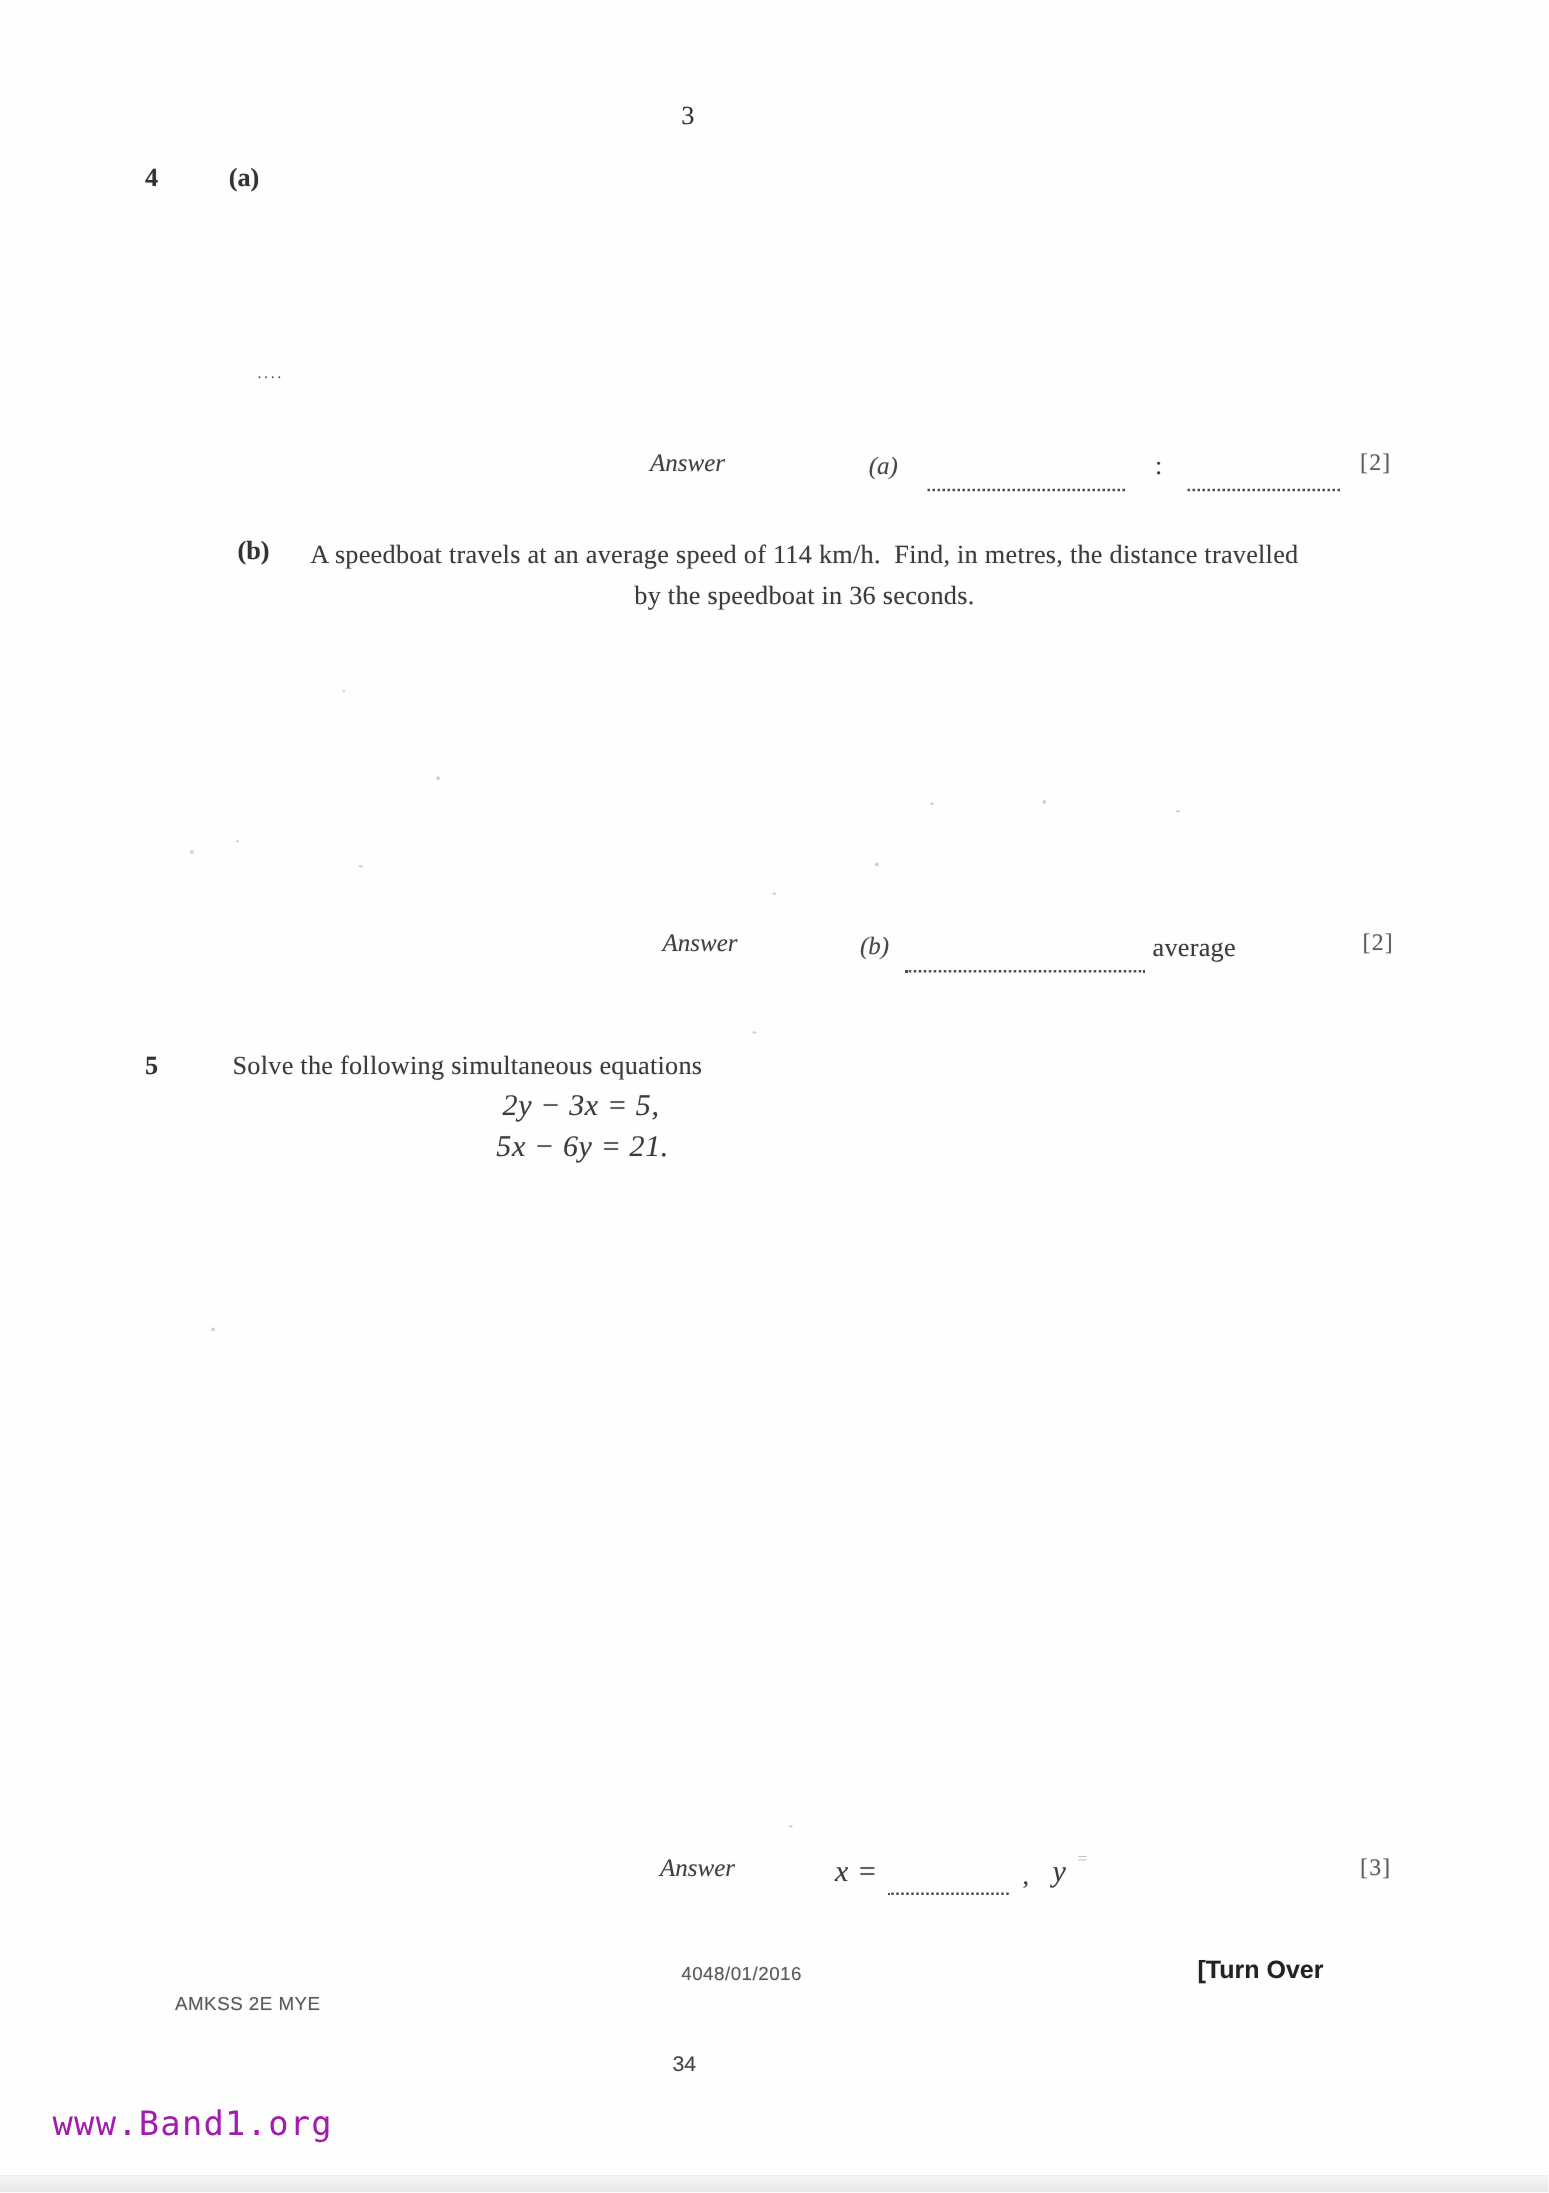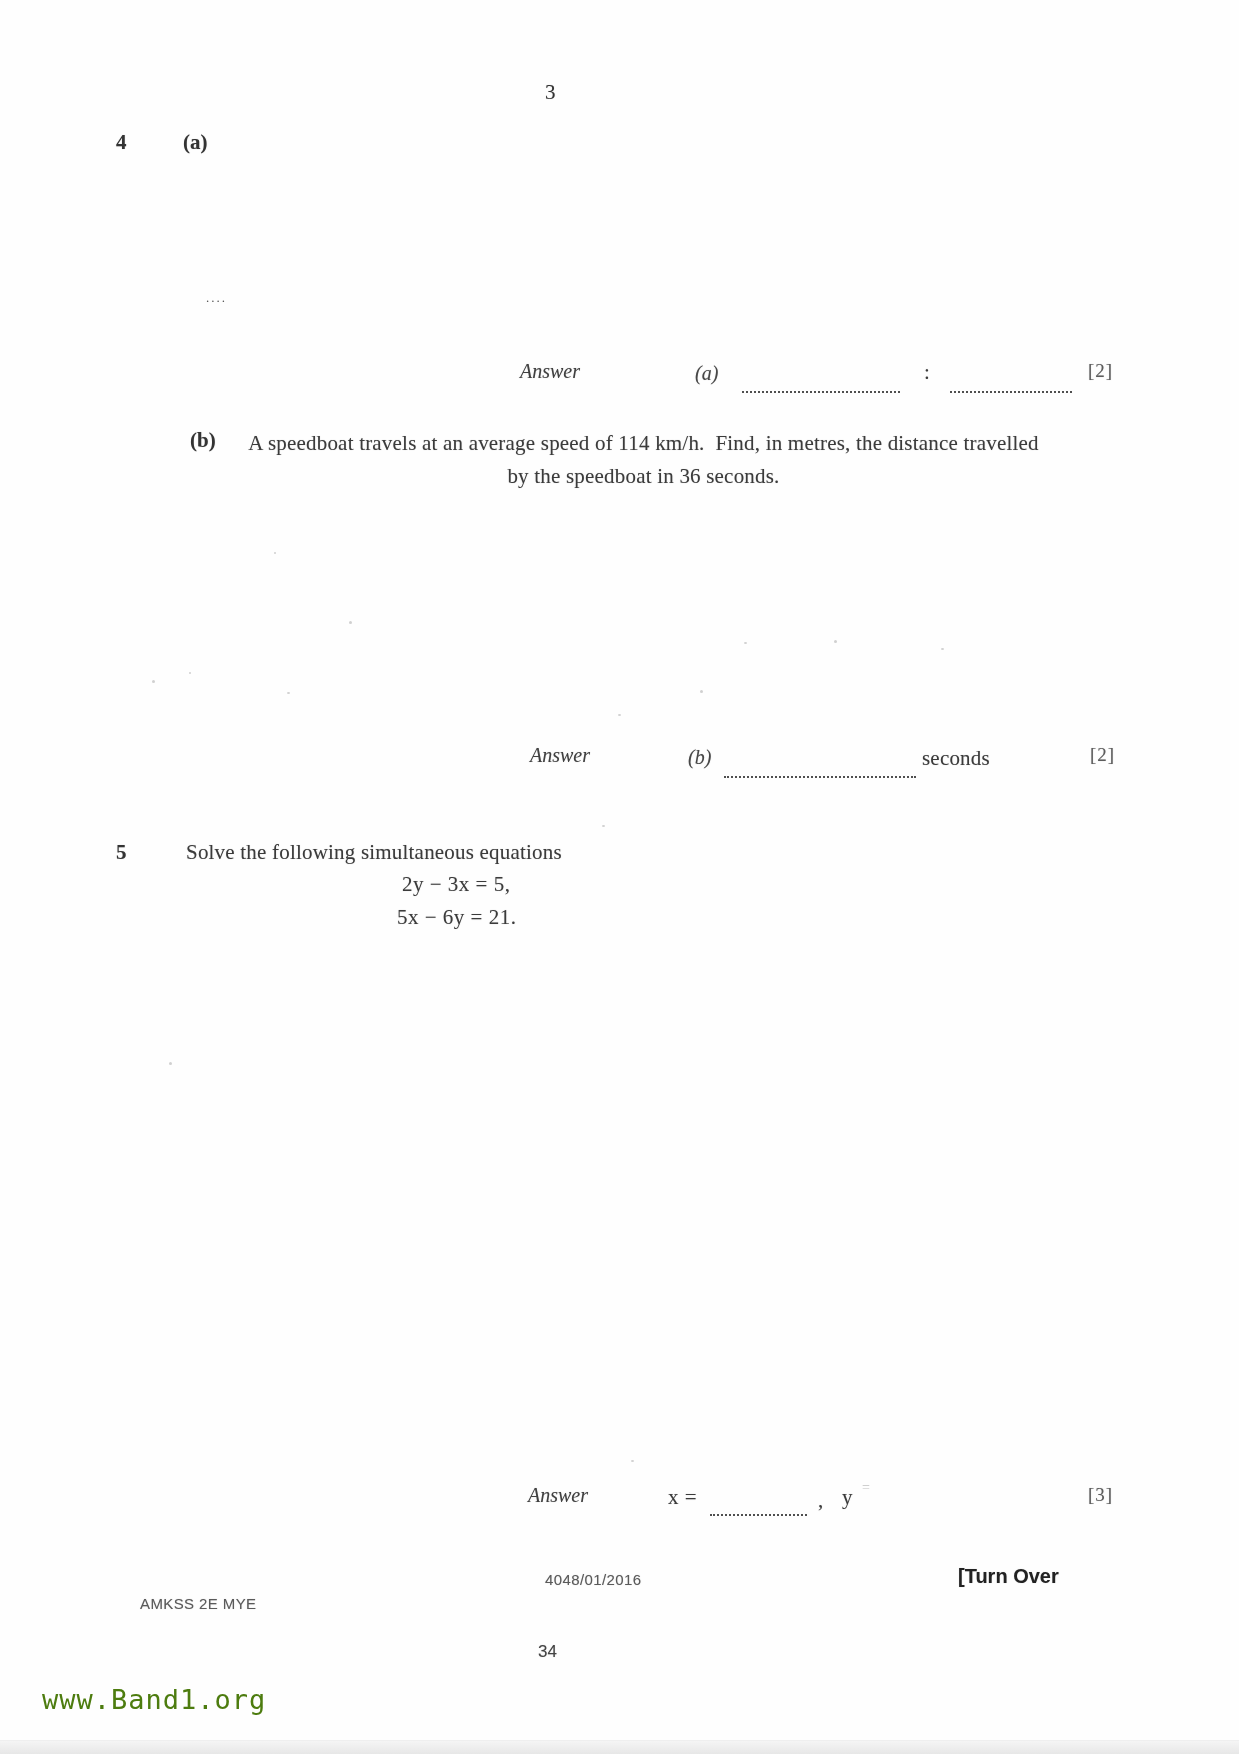--- a/index.html
+++ b/index.html
@@ -14,26 +14,26 @@
   .abs{position:absolute;}
   .scan{text-shadow:0 0 1px rgba(90,90,90,0.35);}
   .qnum{font-weight:bold;font-size:21px;color:#333;}
   .plabel{font-weight:bold;font-size:21px;color:#333;}
   .qtext{font-size:21px;color:#3b3b3b;letter-spacing:0.2px;}
   .wrap{white-space:pre-wrap;line-height:33px;text-align:center;}
   .ans{font-style:italic;font-size:20px;color:#404040;}
   .anslabel{font-style:italic;font-size:20px;color:#474747;}
   .marks{font-size:19px;color:#5c5c5c;letter-spacing:1px;}
   .blank{border-bottom:2px dotted #4f4f4f;height:14px;}
-  .eq{font-size:21px;color:#3b3b3b;letter-spacing:0.5px;}
+  .eq{font-size:24px;color:#3b3b3b;font-style:italic;letter-spacing:0.5px;}
   .pagenum{font-size:21px;color:#333;font-family:"Liberation Serif",serif;}
   .footer-small{font-family:"Liberation Sans",sans-serif;font-size:15px;color:#5a5a5a;letter-spacing:0.4px;}
   .turnover{font-family:"Liberation Sans",sans-serif;font-size:20px;font-weight:bold;color:#222;}
   .botnum{font-family:"Liberation Sans",sans-serif;font-size:17px;color:#444;}
-  .watermark{font-family:"DejaVu Sans Mono",monospace;font-size:27px;color:#4d7c0f;letter-spacing:1px;}
+  .watermark{font-family:"DejaVu Sans Mono",monospace;font-size:27px;color:#a21caf;letter-spacing:1px;}
   .straydots{font-size:13px;color:#555;letter-spacing:2px;}
   .speck{position:absolute;background:#9a9a9a;border-radius:50%;opacity:0.45;}
   .faint{color:#c2c2c2;font-size:14px;}
   .bottom-bar{
     position:absolute;left:0;bottom:0;width:1239px;height:13px;
     background:linear-gradient(to bottom,#f5f5f5,#e7e7e7);
     border-top:1px solid #efefef;
   }
 </style>
 </head>
@@ -68,21 +68,21 @@
   <div class="speck" style="left:700px;top:690px;width:3px;height:3px;"></div>
   <div class="speck" style="left:618px;top:714px;width:3px;height:2px;"></div>
   <div class="speck" style="left:274px;top:552px;width:2px;height:2px;"></div>
   <div class="speck" style="left:169px;top:1062px;width:3px;height:3px;"></div>
   <div class="speck" style="left:631px;top:1460px;width:3px;height:2px;"></div>
   <div class="speck" style="left:602px;top:825px;width:3px;height:2px;"></div>
 
   <div class="abs ans scan" style="left:530px;top:744px;">Answer</div>
   <div class="abs anslabel scan" style="left:688px;top:746px;">(b)</div>
   <div class="abs blank" style="left:724px;top:762px;width:192px;"></div>
-  <div class="abs qtext scan" style="left:922px;top:746px;">seconds</div>
+  <div class="abs qtext scan" style="left:922px;top:746px;">average</div>
   <div class="abs marks scan" style="left:1090px;top:744px;">[2]</div>
 
   <div class="abs qnum scan" style="left:116px;top:840px;">5</div>
   <div class="abs qtext scan" style="left:186px;top:840px;">Solve the following simultaneous equations</div>
   <div class="abs eq scan" style="left:402px;top:872px;">2y − 3x = 5,</div>
   <div class="abs eq scan" style="left:397px;top:905px;">5x − 6y = 21.</div>
 
   <div class="abs ans scan" style="left:528px;top:1484px;">Answer</div>
   <div class="abs eq scan" style="left:668px;top:1485px;">x =</div>
   <div class="abs blank" style="left:710px;top:1500px;width:97px;"></div>

